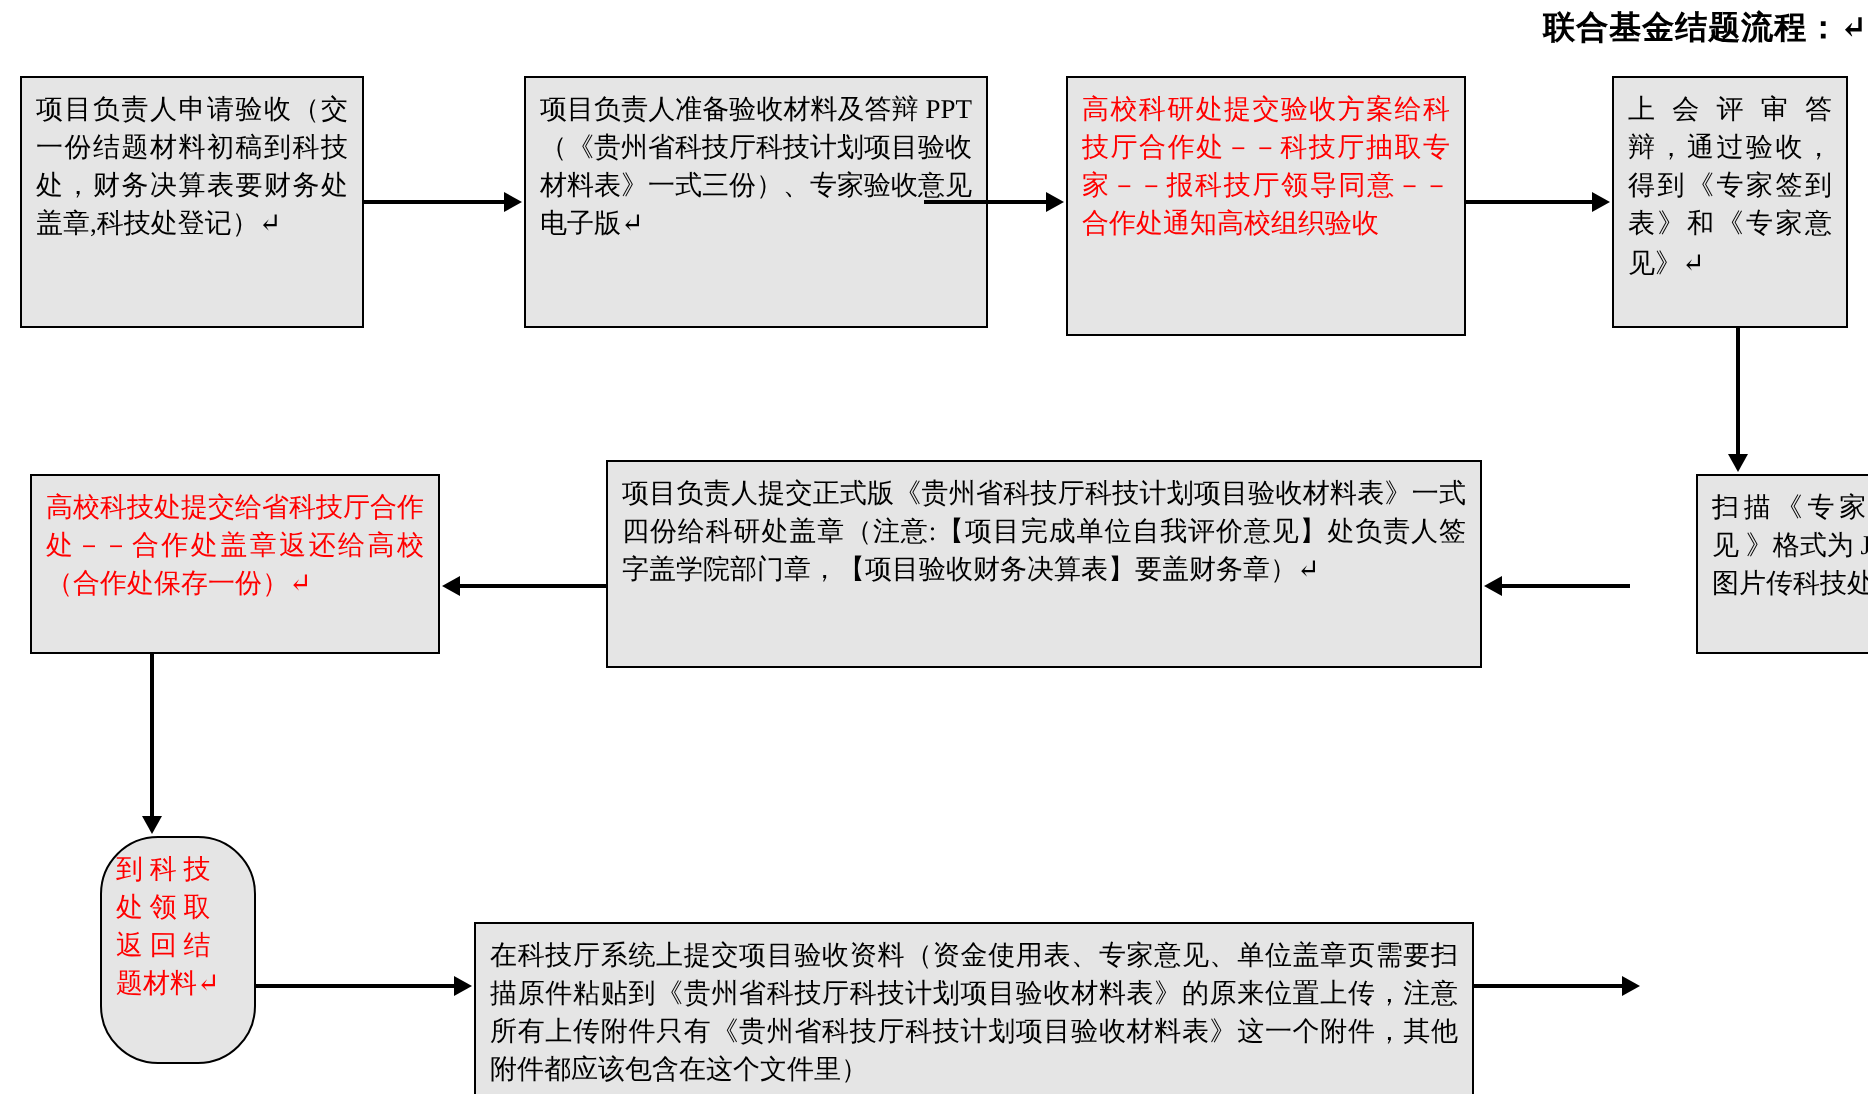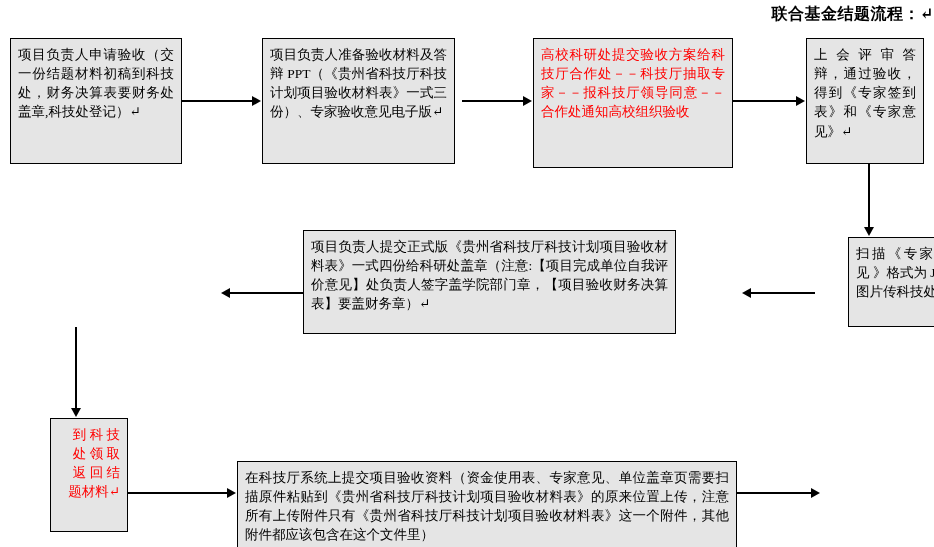--- a/index.html
+++ b/index.html
@@ -37,21 +37,22 @@
     font-size: 13.5px;
     line-height: 1.42;
     padding: 6px 7px 4px 7px;
     overflow: hidden;
     text-align: justify;
   }
   .box.red {
     color: #ff0000;
   }
   .box.center {
-    text-align: right;
+    text-align: left;
+    border-radius: 29px;
   }
   .arrow {
     position: absolute;
     background: #000000;
   }
   .arrow-h {
     height: 2px;
   }
   .arrow-v {
     width: 2px;
@@ -79,28 +80,29 @@
 </style>
 </head>
 <body>
 
 <div id="canvas">
 
   <div class="title">联合基金结题流程：↵</div>
 
   <div class="box" style="left:10px; top:38px; width:172px; height:126px;">项目负责人申请验收（交一份结题材料初稿到科技处，财务决算表要财务处盖章,科技处登记）↵</div>
 
-  <div class="box" style="left:262px; top:38px; width:193px; height:126px;">项目负责人准备验收材料及答辩 PPT（《贵州省科技厅科技计划项目验收材料表》一式三份）、专家验收意见电子版↵</div>
+  <div class="box" style="left:262px; top:38px; width:232px; height:126px;">项目负责人准备验收材料及答辩 PPT（《贵州省科技厅科技计划项目验收材料表》一式三份）、专家验收意见电子版↵</div>
 
   <div class="box red" style="left:533px; top:38px; width:200px; height:130px;">高校科研处提交验收方案给科技厅合作处－－科技厅抽取专家－－报科技厅领导同意－－合作处通知高校组织验收</div>
 
   <div class="box" style="left:806px; top:38px; width:118px; height:126px;">上 会 评 审 答辩，通过验收，得到《专家签到表》和《专家意见》↵</div>
 
+  <div class="box red" style="left:15px; top:237px; width:205px; height:90px;">高校科技处提交给省科技厅合作处－－合作处盖章返还给高校（合作处保存一份）↵</div>
 
-  <div class="box" style="left:303px; top:230px; width:373px; height:104px;">项目负责人提交正式版《贵州省科技厅科技计划项目验收材料表》一式四份给科研处盖章（注意:【项目完成单位自我评价意见】处负责人签字盖学院部门章，【项目验收财务决算表】要盖财务章）↵</div>
+  <div class="box" style="left:303px; top:230px; width:438px; height:104px;">项目负责人提交正式版《贵州省科技厅科技计划项目验收材料表》一式四份给科研处盖章（注意:【项目完成单位自我评价意见】处负责人签字盖学院部门章，【项目验收财务决算表】要盖财务章）↵</div>
 
   <div class="box" style="left:815px; top:237px; width:109px; height:90px;margin-left:33px;">扫描《专家意见 》格式为 Jpg 图片传科技处</div>
 
   <div class="box red center" style="left:50px; top:418px; width:78px; height:114px;">到 科 技 处 领 取 返 回 结 题材料↵</div>
 
   <div class="box" style="left:237px; top:418px; width:500px; height:114px;margin-top:43px;">在科技厅系统上提交项目验收资料（资金使用表、专家意见、单位盖章页需要扫描原件粘贴到《贵州省科技厅科技计划项目验收材料表》的原来位置上传，注意所有上传附件只有《贵州省科技厅科技计划项目验收材料表》这一个附件，其他附件都应该包含在这个文件里）</div>
 
 
   <div class="arrow arrow-h" style="left:182px; top:100px; width:70px;"></div>
   <div class="head head-r" style="left:252px; top:96px;"></div>

